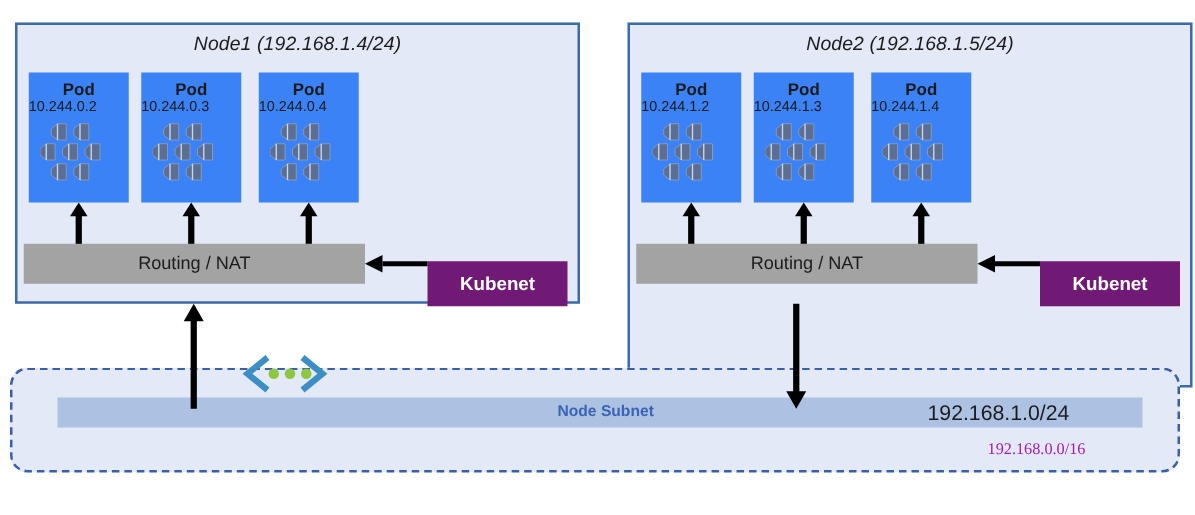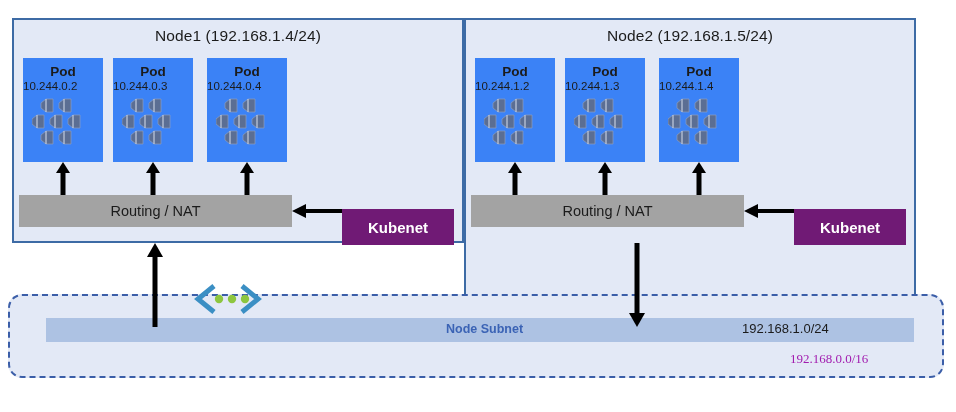--- a/index.html
+++ b/index.html
@@ -29,20 +29,21 @@
   .node-title {
     position: absolute;
     top: 7px;
     left: 0;
     right: 0;
     text-align: center;
     font-size: 15.5px;
     color: #1b1b1b;
     letter-spacing: 0.1px;
     white-space: nowrap;
+    font-style: italic;
   }
 
   
   .pod-box {
     position: absolute;
     width: 80px;
     height: 104px;
     background: #3b82f6;
     box-sizing: border-box;
   }
@@ -137,21 +138,21 @@
   .subnet-name {
     position: absolute;
     font-size: 12.5px;
     font-weight: bold;
     color: #3b63b5;
     white-space: nowrap;
     padding-left: 20px;
   }
   .subnet-cidr {
     position: absolute;
-    font-size: 13px;
+    font-size: 17px;
     color: #1b1b1b;
     white-space: nowrap;
   }
   .vnet-cidr {
     position: absolute;
     font-size: 13px;
     color: #a21caf;
     white-space: nowrap;
     font-family: Liberation Serif, serif;
   }
@@ -303,21 +304,21 @@
     <div class="kubenet-box" style="left:328px; top:173px;">
       <span>Kubenet</span>
     </div>
 
     <svg class="arrow-svg" style="left:278px; top:183px; width:52px; height:16px;">
       <line x1="50" y1="8" x2="14" y2="8" stroke="#000000" stroke-width="4"></line>
       <polygon points="0,8 14,1 14,15" fill="#000000"></polygon>
     </svg>
   </div>
 
-  <div class="node-box" style="left:464px; top:18px; width:452px; height:292px;">
+  <div class="node-box" style="left:502px; top:18px; width:452px; height:292px;">
     <div class="node-title">Node2 (192.168.1.5/24)</div>
 
     <div class="pod-box" style="left:9px; top:38px;">
       <div class="pod-label">Pod</div>
       <div class="pod-ip">10.244.1.2</div>
       <svg class="pod-icon" viewBox="0 0 62 52">
         <g fill="#5b6e93" stroke="#8c9ec0" stroke-width="0.7">
           <g transform="translate(9,1)">
               <path d="M0 4 L5 0 L12 0 L12 13 L5 13 L0 9 Z"></path>
               <path d="M5 0 L5 13" stroke="#cdd6e6" stroke-width="1.1" fill="none"></path>

